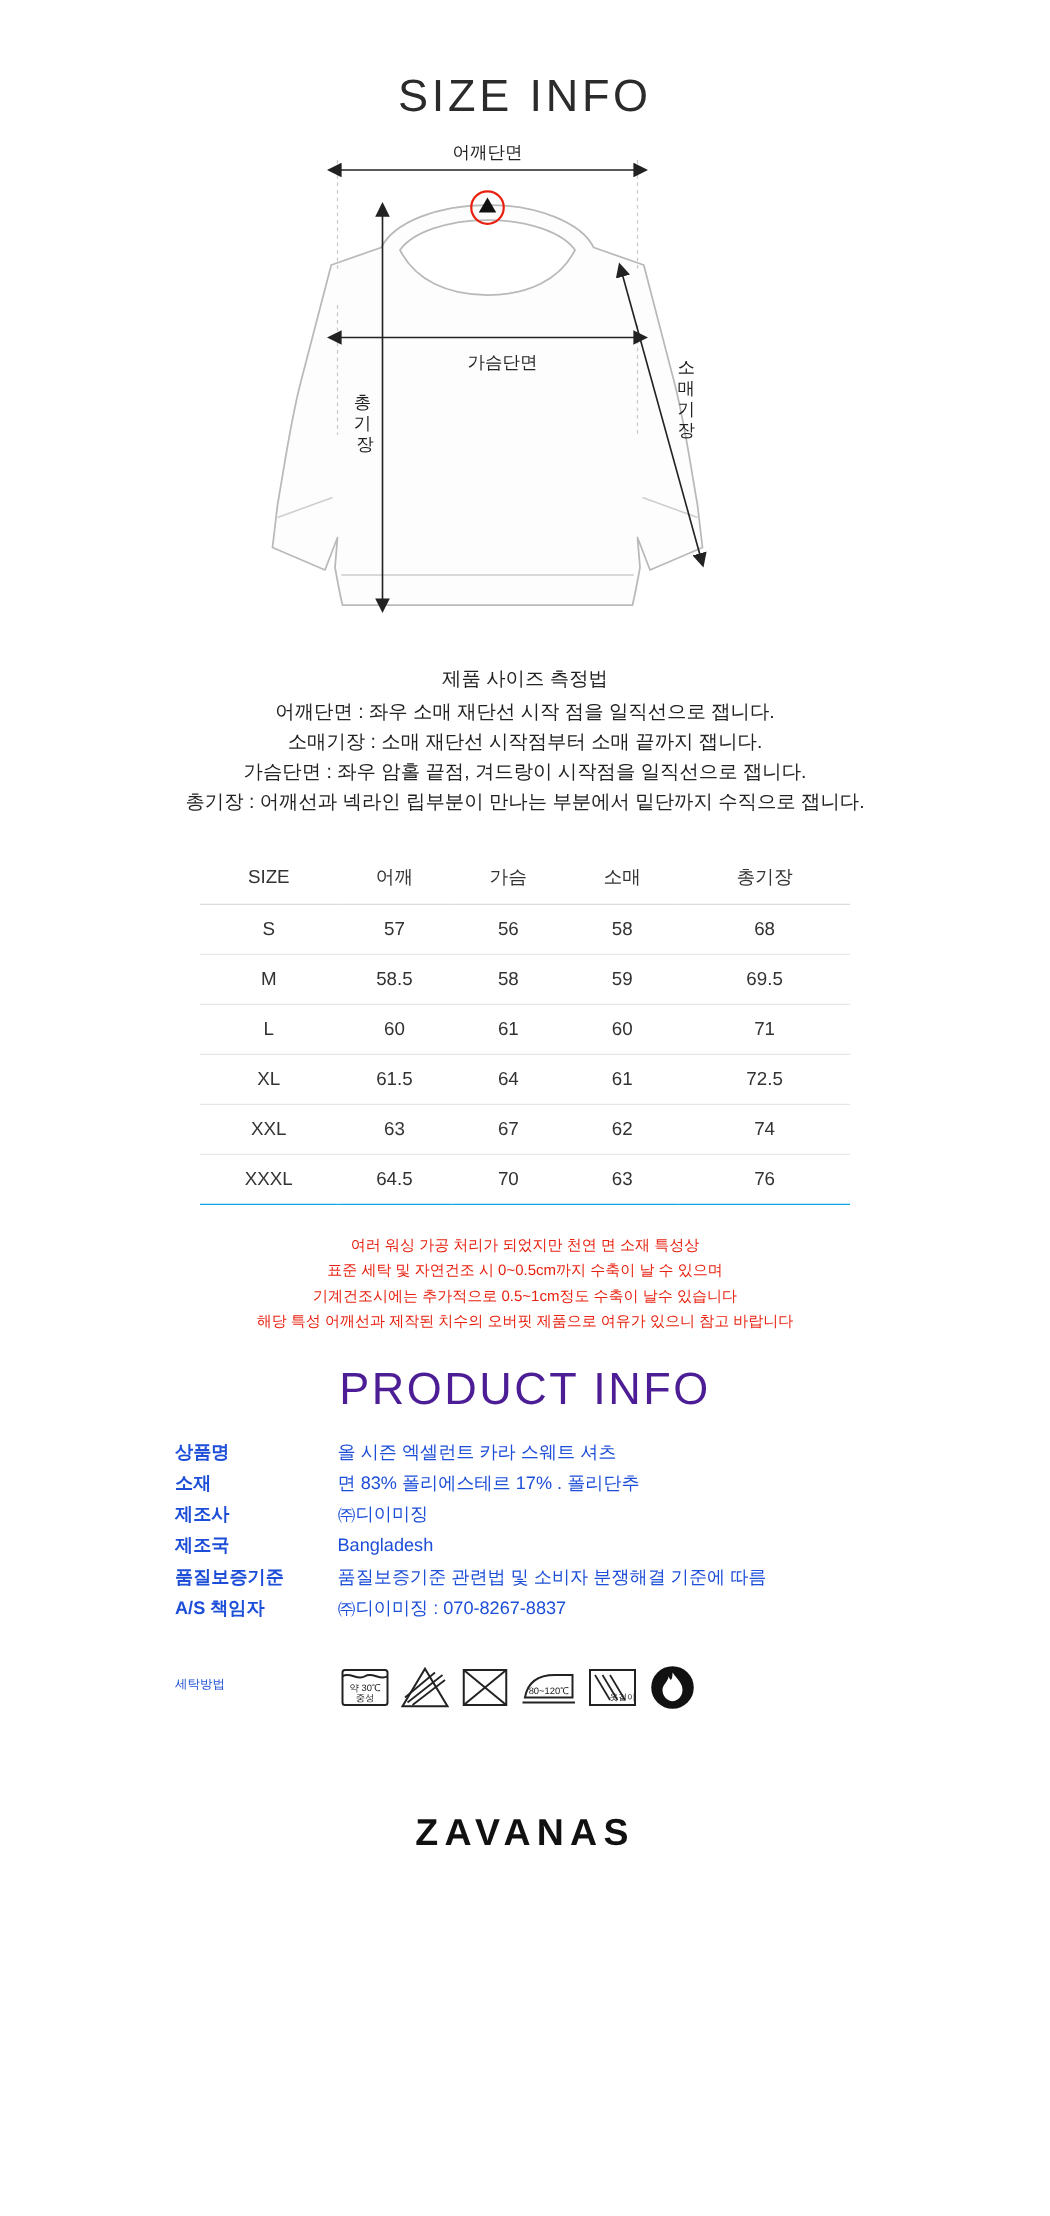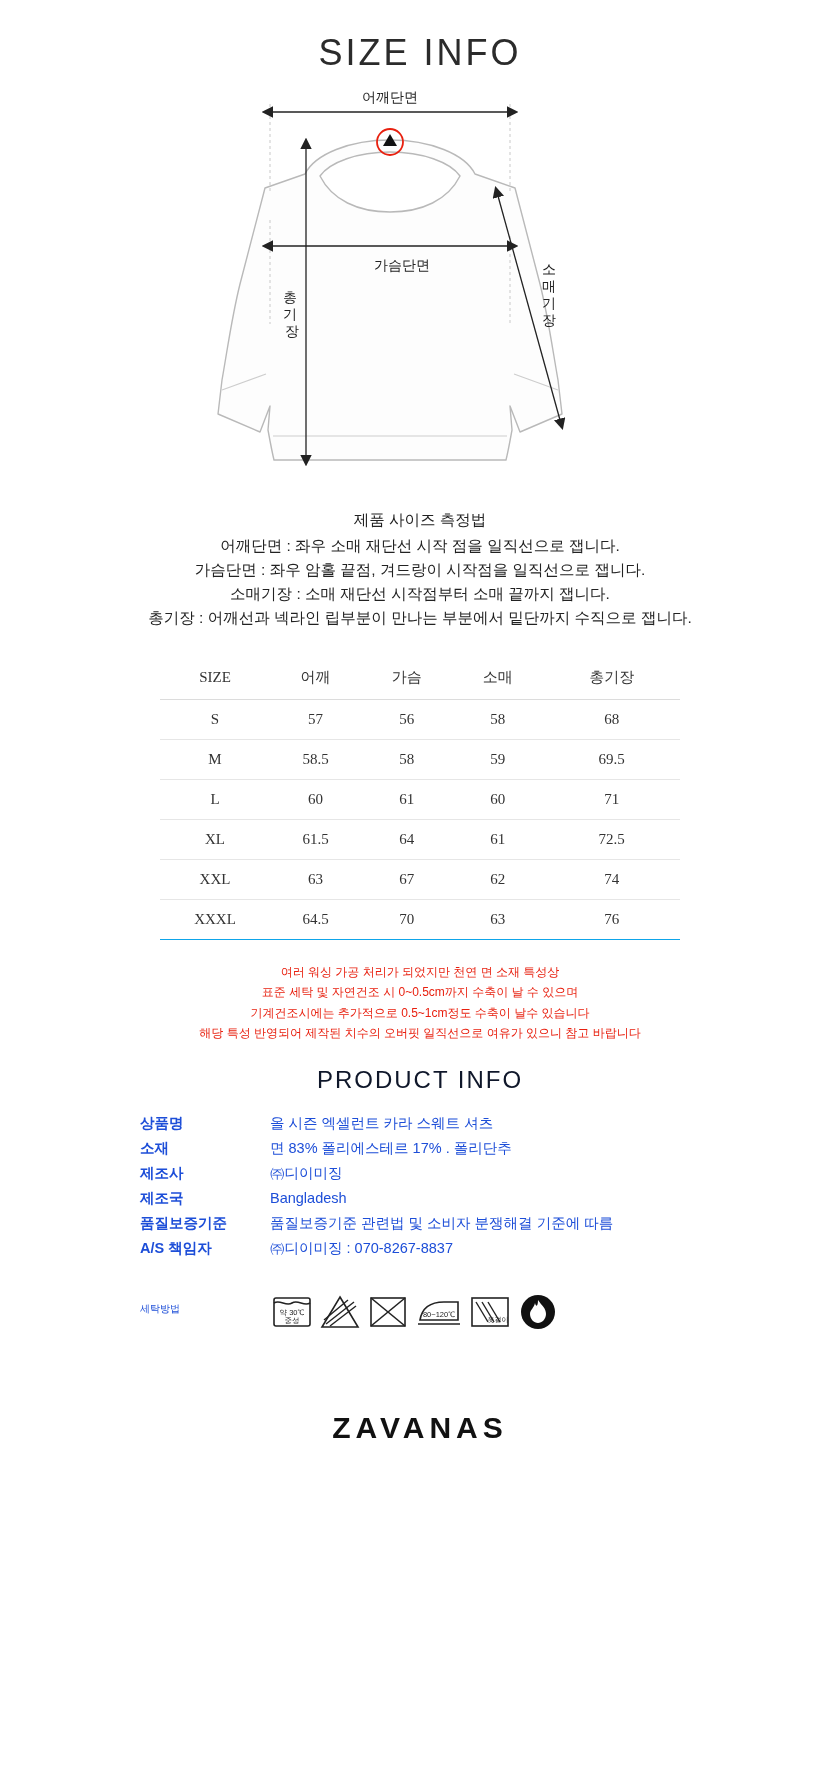--- a/index.html
+++ b/index.html
@@ -4,37 +4,37 @@
 <style>
   * { box-sizing: border-box; }
   html, body { margin:0; padding:0; }
   body {
     width: 840px;
     background: #ffffff;
     font-family: "Liberation Sans", sans-serif;
     color: #333333;
     -webkit-font-smoothing: antialiased;
   }
-  .page { width: 840px; min-height: 1773px; position: relative; padding-top: 32px; }
+  .page { width: 840px; min-height: 1773px; position: relative; padding-top: 56px; }
 
   
   .title-size {
     text-align: center;
     font-size: 36px;
     letter-spacing: 3px;
     font-weight: 400;
     color: #2b2b2b;
     margin: 0 0 10px 0;
   }
   .title-product {
     text-align: center;
-    font-size: 24px;
+    font-size: 36px;
     letter-spacing: 2px;
     font-weight: 400;
-    color: #0f172a;
+    color: #4c1d95;
     margin: 22px 0 20px 0;
   }
 
   
   .diagram-wrap { width: 780px; height: 420px; position: relative; }
   .diagram-wrap svg { display:block; margin: 0 auto; }
 
   
   .measure-block {
     text-align: center;
@@ -52,21 +52,20 @@
     margin-top: 16px;
   }
 
   
   table.size-table {
     border-collapse: collapse;
     margin: 26px auto 16px auto;
     width: 520px;
     font-size: 15px;
     color: #333;
-    font-family: Liberation Serif, serif;
   }
   table.size-table th {
     font-weight: 400;
     padding: 12px 0 12px 0;
     text-align: center;
     border-bottom: 1px solid #dcdcdc;
   }
   table.size-table td {
     padding: 11px 0;
     text-align: center;
@@ -184,22 +183,22 @@
       </text>
 
       <circle cx="280" cy="58" r="13" fill="none" stroke="#e8200f" stroke-width="1.8"></circle>
       <path d="M280,50 L287,62 L273,62 Z" fill="#111"></path>
     </svg>
   </div>
 
   <div class="measure-block">
     <div class="hd">제품 사이즈 측정법</div>
     <div>어깨단면 : 좌우 소매 재단선 시작 점을 일직선으로 잽니다.</div>
+    <div>소매기장 : 소매 재단선 시작점부터 소매 끝까지 잽니다.</div>
     <div>가슴단면 : 좌우 암홀 끝점, 겨드랑이 시작점을 일직선으로 잽니다.</div>
-    <div>소매기장 : 소매 재단선 시작점부터 소매 끝까지 잽니다.</div>
     <div>총기장 : 어깨선과 넥라인 립부분이 만나는 부분에서 밑단까지 수직으로 잽니다.</div>
   </div>
 
 
   <table class="size-table">
     <thead>
       <tr>
         <th>SIZE</th>
         <th>어깨</th>
         <th>가슴</th>
@@ -250,21 +249,21 @@
         <td>63</td>
         <td>76</td>
       </tr>
     </tbody>
   </table>
 
   <div class="note-red2">
     <div>여러 워싱 가공 처리가 되었지만 천연 면 소재 특성상</div>
     <div>표준 세탁 및 자연건조 시  0~0.5cm까지 수축이 날 수 있으며</div>
     <div>기계건조시에는 추가적으로 0.5~1cm정도 수축이 날수 있습니다</div>
-    <div>해당 특성 반영되어 제작된 치수의 오버핏 일직선으로 여유가 있으니 참고 바랍니다</div>
+    <div>해당 특성 어깨선과 제작된 치수의 오버핏 제품으로 여유가 있으니 참고 바랍니다</div>
   </div>
 
   <h2 class="title-product">PRODUCT INFO</h2>
 
   <div class="prod-info">
     <div class="prod-row">
       <div class="prod-label">상품명</div>
       <div class="prod-value">올 시즌 엑셀런트 카라 스웨트 셔츠</div>
     </div>
     <div class="prod-row">

